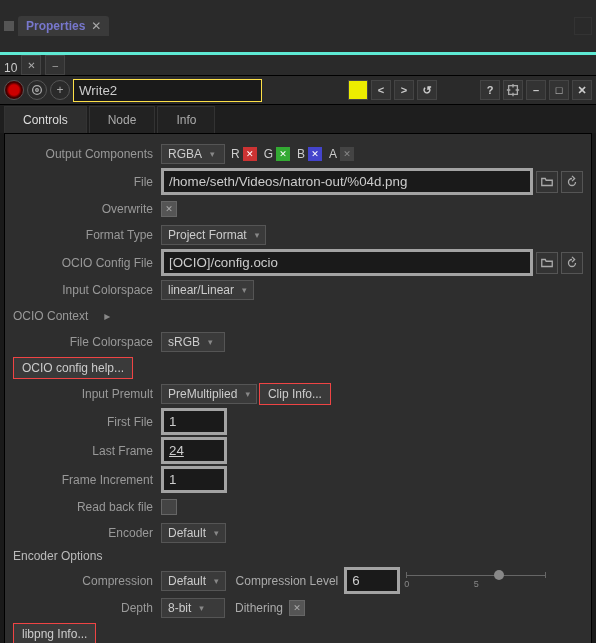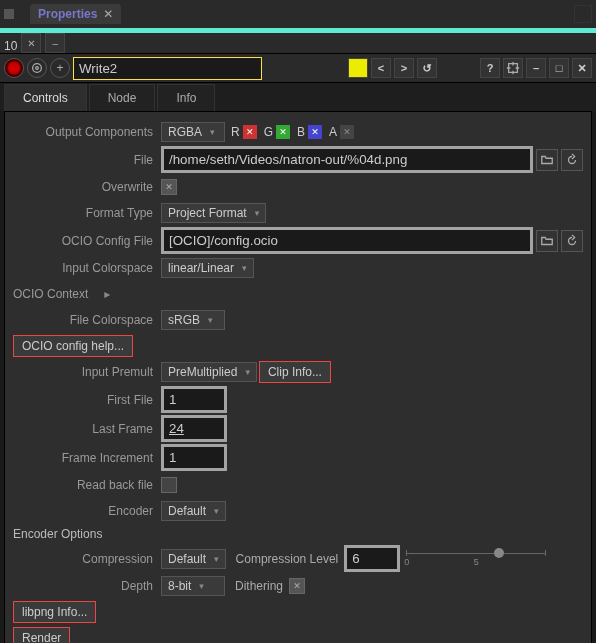--- a/index.html
+++ b/index.html
@@ -1,16 +1,16 @@
 <!DOCTYPE html>
 <html><head>
 <meta charset="utf-8">
 <style>
   html,body{margin:0;padding:0;background:#1a1a1a;font-family:sans-serif;font-size:12px;color:#aaa;width:596px;height:643px;overflow:hidden}
-  .titlebar{height:28px;background:#2a2a2a;border-bottom:5px solid #5eead4;display:flex;align-items:center;padding:0 4px;gap:16px}
+  .titlebar{height:28px;background:#2a2a2a;border-bottom:3px solid #5eead4;display:flex;align-items:center;padding:12px 4px;gap:4px}
   .tab-glyph{width:10px;height:10px;background:#555}
   .tab{background:#3a3a3a;color:#77c;padding:3px 8px;border-radius:3px 3px 0 0;display:flex;align-items:center;gap:6px;font-weight:bold}
   .tab-close{color:#aaa;font-weight:normal;cursor:pointer}
   .spacer{flex:1}
   .win-btn{width:16px;height:16px;border:1px solid #333}
   .subbar{height:20px;display:flex;align-items:flex-end;gap:4px;padding:0 4px;background:#2a2a2a;border-bottom:1px solid #000}
   .subbar .num{color:#ccc}
   .icon-btn{width:18px;height:18px;border:1px solid #444;background:#333;display:flex;align-items:center;justify-content:center;color:#aaa;font-size:10px}
   .nodebar{height:28px;background:#2a2a2a;display:flex;align-items:center;gap:3px;padding:0 4px;border-bottom:1px solid #000}
   .circ{width:18px;height:18px;border-radius:50%;border:1px solid #555;display:flex;align-items:center;justify-content:center}

